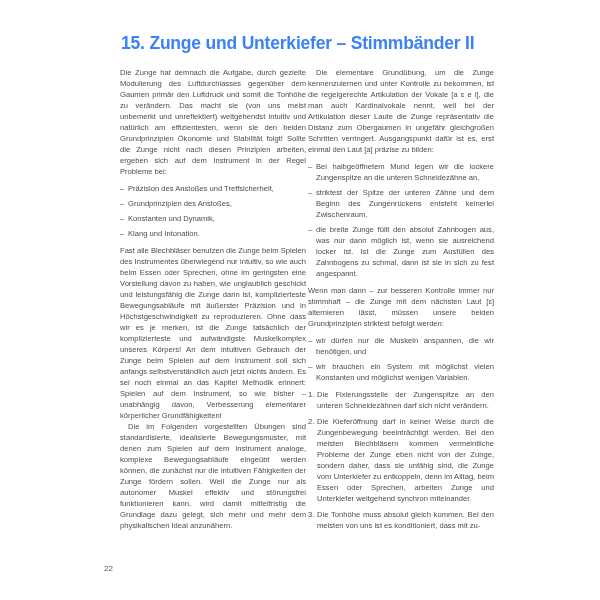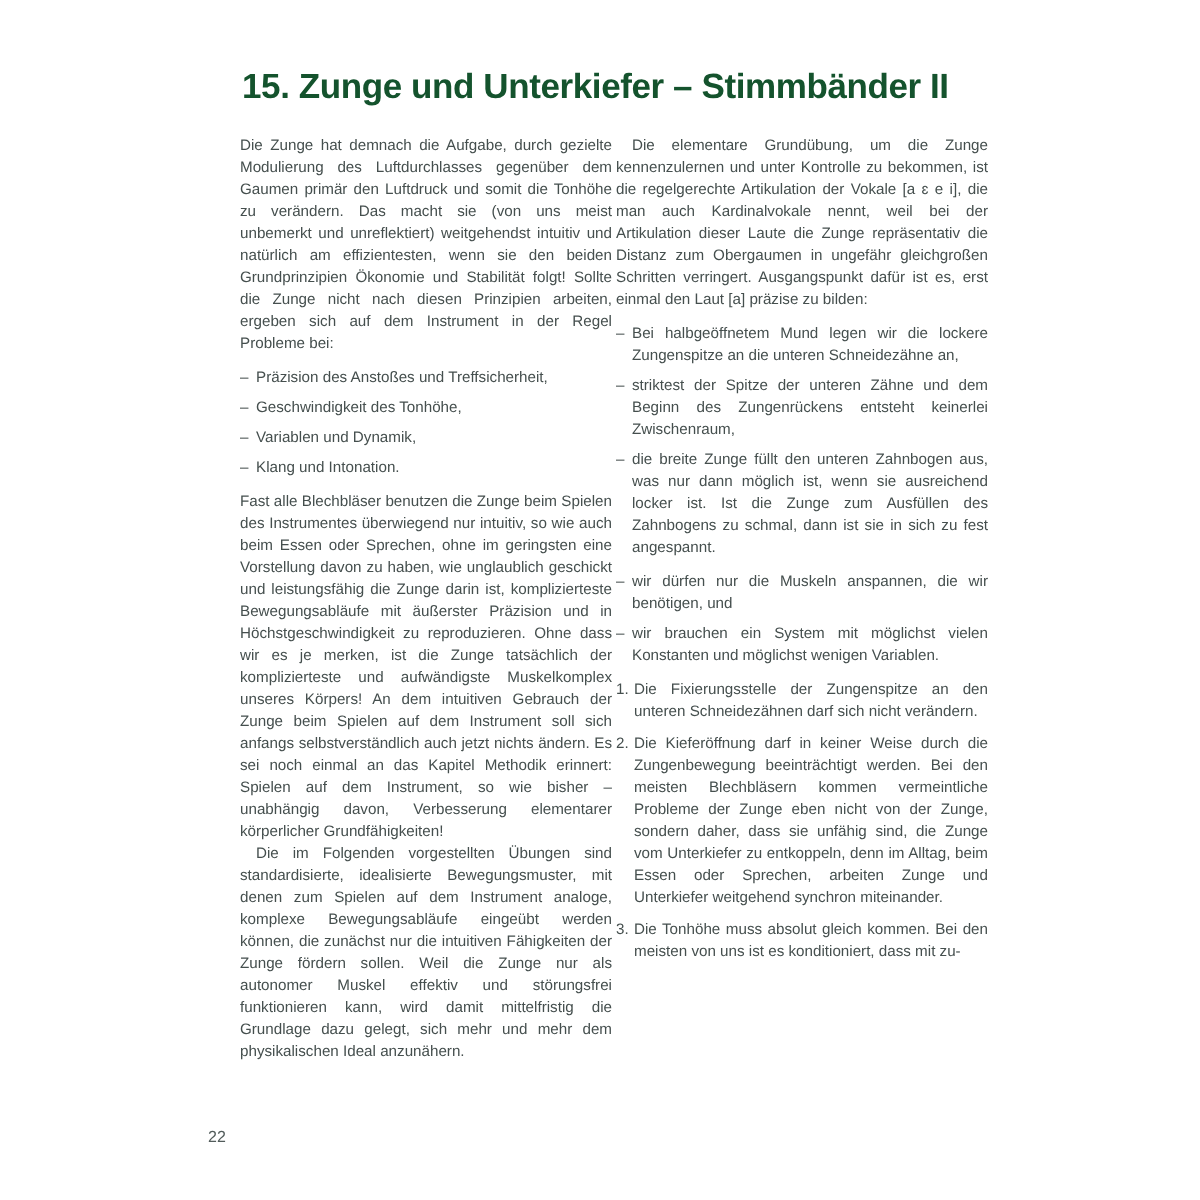--- a/index.html
+++ b/index.html
@@ -6,21 +6,21 @@
   body {
     width:600px; height:600px;
     background:#ffffff;
     font-family:"Liberation Sans", sans-serif;
     color:#454f4e;
     position:relative;
     overflow:hidden;
   }
   .page { position:absolute; left:120px; top:33px; width:382px; }
   .doc-title {
-    font-size:17.5px; font-weight:bold; color:#14532d;
+    font-size:17.5px; font-weight:bold; color:#3b82f6;
     margin:0 0 13px 1px; letter-spacing:-0.2px; white-space:nowrap;
   }
   .columns { display:flex; gap:2px; }
   .col { width:186px; font-size:7.6px; line-height:11px; text-align:justify; }
   .col p { margin:0; }
   .first-indent { text-indent:8px; }
   ul.dash-list { list-style:none; margin:6px 0 6px 0; padding:0; }
   ul.dash-list li { display:flex; margin:0 0 4px 0; }
   ul.dash-list li:last-child { margin-bottom:0; }
   .marker { flex:0 0 8px; width:8px; }
@@ -47,25 +47,25 @@
     <div class="col">
       <p>Die Zunge hat demnach die Aufgabe, durch gezielte Modulierung des Luftdurchlasses gegenüber dem Gaumen primär den Luftdruck und somit die Tonhöhe zu verändern. Das macht sie (von uns meist unbemerkt und unreflektiert) weitgehendst intuitiv und natürlich am effizientesten, wenn sie den beiden Grundprinzipien Ökonomie und Stabilität folgt! Sollte die Zunge nicht nach diesen Prinzipien arbeiten, ergeben sich auf dem Instrument in der Regel Probleme bei:</p>
 
       <ul class="dash-list">
         <li>
           <span class="marker">–</span>
           <span class="li-text">Präzision des Anstoßes und Treffsicherheit,</span>
         </li>
         <li>
           <span class="marker">–</span>
-          <span class="li-text">Geschwindigkeit des Tonhöhe,</span>
+          <span class="li-text">Grundprinzipien des Anstoßes,</span>
         </li>
         <li>
           <span class="marker">–</span>
-          <span class="li-text">Variablen und Dynamik,</span>
+          <span class="li-text">Konstanten und Dynamik,</span>
         </li>
         <li>
           <span class="marker">–</span>
           <span class="li-text">Klang und Intonation.</span>
         </li>
       </ul>
 
       <p>Fast alle Blechbläser benutzen die Zunge beim Spielen des Instrumentes überwiegend nur intuitiv, so wie auch beim Essen oder Sprechen, ohne im geringsten eine Vorstellung davon zu haben, wie unglaublich geschickt und leistungsfähig die Zunge darin ist, komplizierteste Bewegungsabläufe mit äußerster Präzision und in Höchstgeschwindigkeit zu reproduzieren. Ohne dass wir es je merken, ist die Zunge tatsächlich der komplizierteste und aufwändigste Muskelkomplex unseres Körpers! An dem intuitiven Gebrauch der Zunge beim Spielen auf dem Instrument soll sich anfangs selbstverständlich auch jetzt nichts ändern. Es sei noch einmal an das Kapitel Methodik erinnert: Spielen auf dem Instrument, so wie bisher – unabhängig davon, Verbesserung elementarer körperlicher Grundfähigkeiten!</p>
       <p class="first-indent">Die im Folgenden vorgestellten Übungen sind standardisierte, idealisierte Bewegungsmuster, mit denen zum Spielen auf dem Instrument analoge, komplexe Bewegungsabläufe eingeübt werden können, die zunächst nur die intuitiven Fähigkeiten der Zunge fördern sollen. Weil die Zunge nur als autonomer Muskel effektiv und störungsfrei funktionieren kann, wird damit mittelfristig die Grundlage dazu gelegt, sich mehr und mehr dem physikalischen Ideal anzunähern.</p>
     </div>
@@ -77,24 +77,25 @@
         <li>
           <span class="marker">–</span>
           <span class="li-text">Bei halbgeöffnetem Mund legen wir die lockere Zungenspitze an die unteren Schneidezähne an,</span>
         </li>
         <li>
           <span class="marker">–</span>
           <span class="li-text">striktest der Spitze der unteren Zähne und dem Beginn des Zungenrückens entsteht keinerlei Zwischenraum,</span>
         </li>
         <li>
           <span class="marker">–</span>
-          <span class="li-text">die breite Zunge füllt den unteren Zahnbogen aus, was nur dann möglich ist, wenn sie ausreichend locker ist. Ist die Zunge zum Ausfüllen des Zahnbogens zu schmal, dann ist sie in sich zu fest angespannt.</span>
+          <span class="li-text">die breite Zunge füllt den absolut Zahnbogen aus, was nur dann möglich ist, wenn sie ausreichend locker ist. Ist die Zunge zum Ausfüllen des Zahnbogens zu schmal, dann ist sie in sich zu fest angespannt.</span>
         </li>
       </ul>
 
+      <p class="para-tight">Wenn man dann – zur besseren Kontrolle immer nur stimmhaft – die Zunge mit dem nächsten Laut [ɛ] alternieren lässt, müssen unsere beiden Grundprinzipien striktest befolgt werden:</p>
 
       <ul class="dash-list">
         <li>
           <span class="marker">–</span>
           <span class="li-text">wir dürfen nur die Muskeln anspannen, die wir benötigen, und</span>
         </li>
         <li>
           <span class="marker">–</span>
           <span class="li-text">wir brauchen ein System mit möglichst vielen Konstanten und möglichst wenigen Variablen.</span>
         </li>

